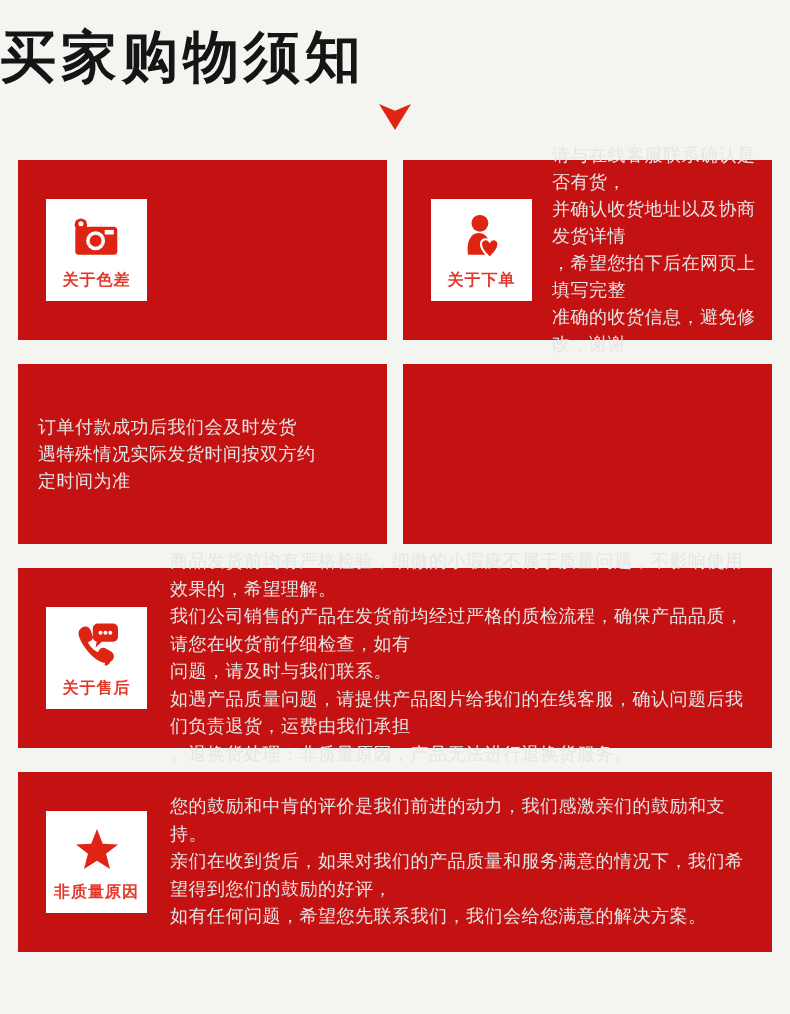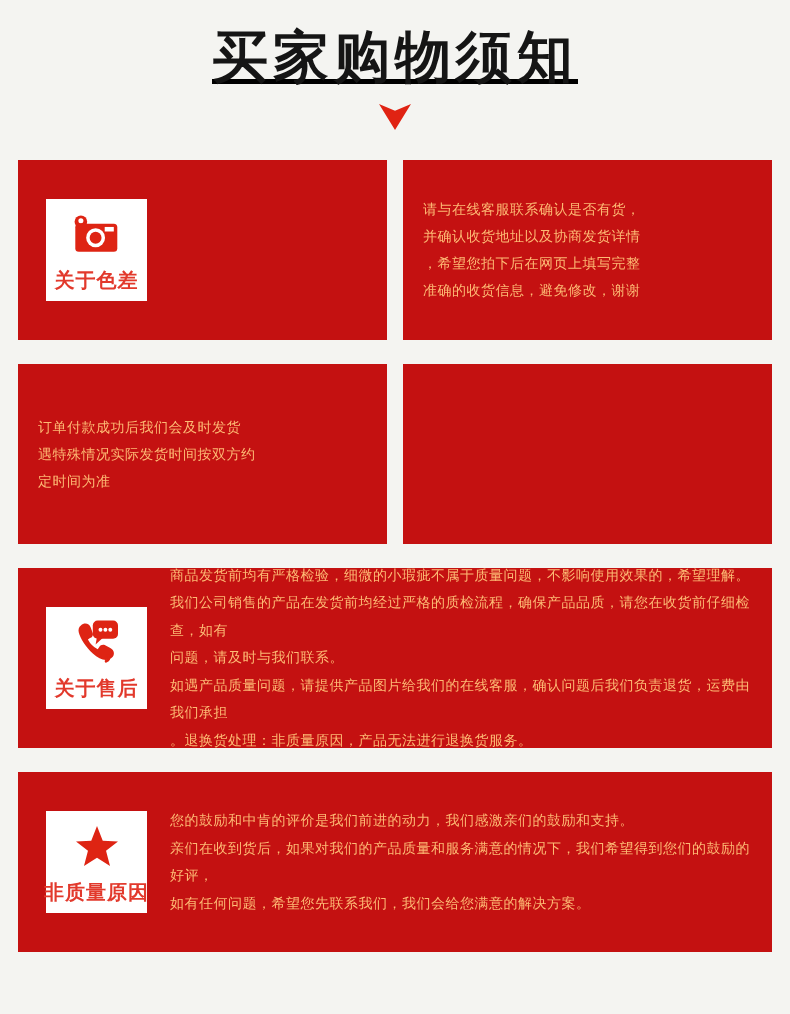--- a/index.html
+++ b/index.html
@@ -5,21 +5,21 @@
   html,body{margin:0;padding:0;}
   body{
     width:790px;height:1014px;
     background:#f4f4f1;
     font-family:"Liberation Sans","DejaVu Sans",sans-serif;
     overflow:hidden;
   }
   .page{width:790px;height:1014px;position:relative;}
 
   
-  .header{padding-top:22px;text-align:center;text-decoration:underline;}
+  .header{padding-top:22px;text-align:left;}
   .page-title{
     font-family:"Liberation Serif","DejaVu Serif",serif;
     font-weight:900;
     font-size:56px;
     color:#151515;
     letter-spacing:5px;
     line-height:70px;
     margin:0;
   }
   .down-arrow{
@@ -52,29 +52,29 @@
     flex:0 0 auto;
     display:flex;
     flex-direction:column;
     align-items:center;
     justify-content:center;
   }
   .badge .icon{width:66px;height:58px;display:flex;align-items:center;justify-content:center;}
   .badge .icon svg{width:64px;height:56px;display:block;}
   .badge-label{
     margin-top:3px;
-    font-size:20px;
+    font-size:16px;
     font-weight:bold;
     color:#e2392c;
     letter-spacing:1px;
     white-space:nowrap;
   }
   .card-text{
-    color:#fdba74;
-    font-size:14px;
+    color:#e5e5e5;
+    font-size:18px;
     line-height:27px;
     margin:0 12px 0 20px;
     white-space:pre-line;
     letter-spacing:0.5px;
   }
   .row-full .card-text{margin-left:23px;line-height:27.5px;}
 </style>
 </head>
 <body>
 
@@ -99,20 +99,30 @@
               <rect x="51" y="28.5" width="13" height="6.5" fill="#ffffff"></rect>
               <circle cx="38" cy="44" r="13.5" fill="#ffffff"></circle>
               <circle cx="38" cy="44" r="8.5" fill="#de2413"></circle>
             </svg>
           </div>
           <div class="badge-label">关于色差</div>
         </div>
       </section>
 
       <section class="card">
+        <div class="badge">
+          <div class="icon">
+            <svg viewBox="0 0 80 80">
+              <circle cx="37" cy="19" r="12" fill="#de2413"></circle>
+              <path d="M20,64 C17,46 24,33 35,33 C45,33 50,41 50,50 L45,64 Z" fill="#de2413"></path>
+              <path d="M51,68 C41,59 37,52 39,46 C41,41 48,40 51,45 C54,40 61,41 63,46 C65,52 61,59 51,68 Z" fill="#de2413" stroke="#ffffff" stroke-width="3"></path>
+            </svg>
+          </div>
+          <div class="badge-label">关于下单</div>
+        </div>
         <p class="card-text">请与在线客服联系确认是否有货，
 并确认收货地址以及协商发货详情
 ，希望您拍下后在网页上填写完整
 准确的收货信息，避免修改，谢谢</p>
       </section>
     </div>
 
     <div class="row-half">
 
       <section class="card">

